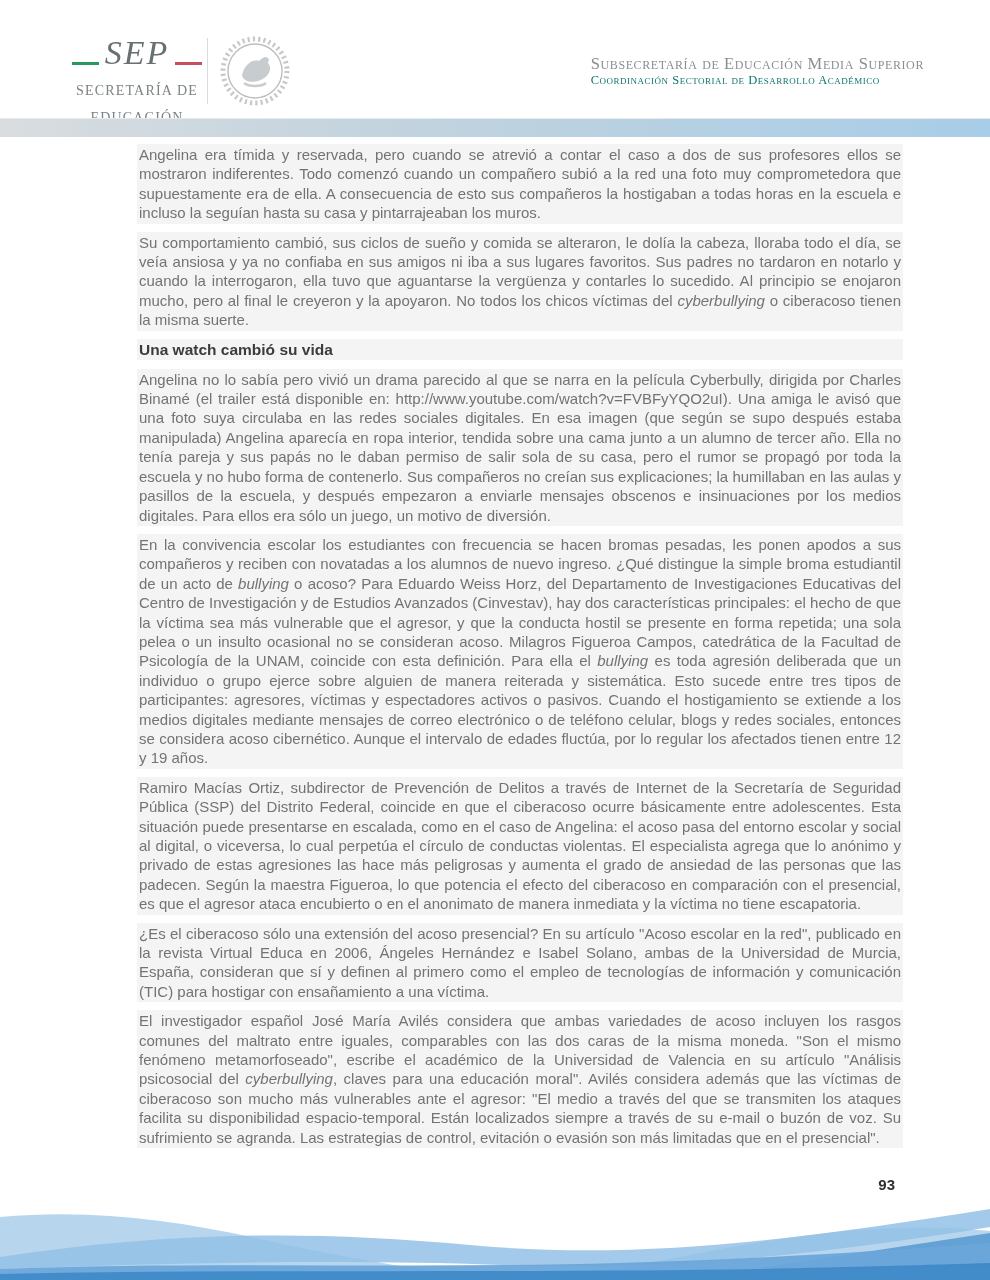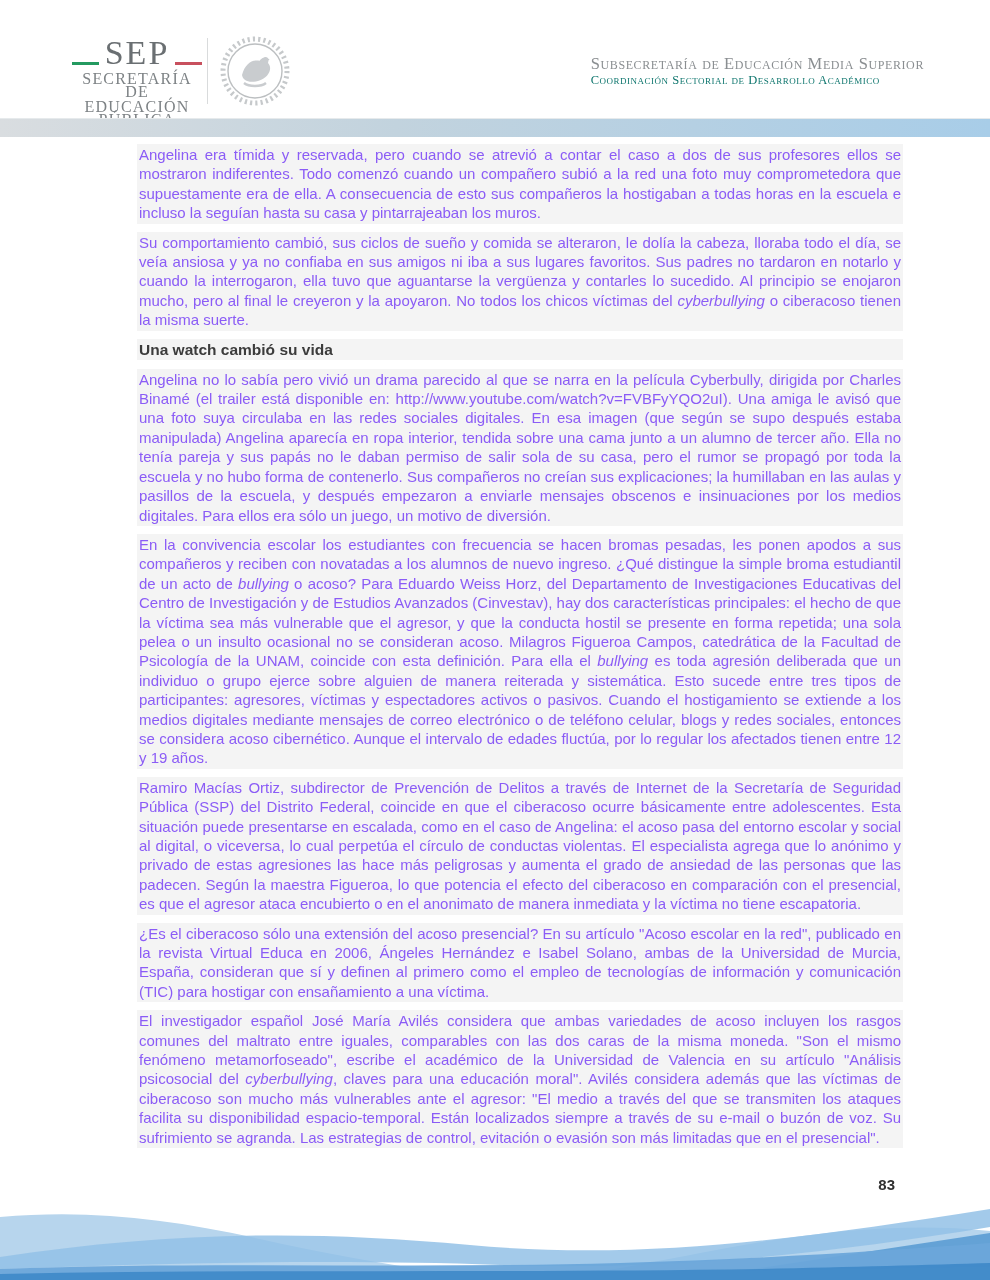--- a/index.html
+++ b/index.html
@@ -2,43 +2,43 @@
 <html><head>
 <meta charset="utf-8">
 <style>
   html,body{margin:0;padding:0;background:#ffffff;}
   .page{position:relative;width:990px;height:1280px;background:#ffffff;overflow:hidden;
         font-family:"Liberation Sans",sans-serif;}
 
   
   .hdr{position:absolute;left:0;top:0;width:100%;height:118px;}
   .sep-logo{position:absolute;left:72px;top:36px;width:130px;text-align:center;}
-  .sep-row{display:flex;align-items:flex-end;justify-content:flex-start;}
+  .sep-row{display:flex;align-items:flex-end;justify-content:flex-start;font-style:italic;}
   .sep-acronym{font-family:"Liberation Serif",serif;font-size:34px;line-height:34px;
                color:#6a6f72;letter-spacing:2px;padding:0 6px;}
   .rule{display:block;width:34px;height:3px;margin-bottom:5px;}
   .rule.green{background:#249a60;}
   .rule.red{background:#c8505e;}
-  .sep-sub{font-family:"Liberation Serif",serif;font-size:16px;line-height:13px;
-           color:#7d8285;letter-spacing:1.2px;margin-top:2px;}
+  .sep-sub{font-family:"Liberation Serif",serif;font-size:14px;line-height:13px;
+           color:#7d8285;letter-spacing:1.2px;margin-top:14px;}
   .hdr-divider{position:absolute;left:207px;top:38px;width:1px;height:66px;background:#d9dbdc;}
   .seal{position:absolute;left:218px;top:34px;width:74px;height:74px;}
   .hdr-right{position:absolute;right:66px;top:54px;text-align:left;}
   .hr1{font-family:"Liberation Serif",serif;font-variant:small-caps;font-size:16.5px;
        line-height:19px;color:#8a8e91;letter-spacing:0.6px;}
   .hr2{font-family:"Liberation Serif",serif;font-variant:small-caps;font-size:12.5px;
        line-height:15px;color:#0f766e;letter-spacing:0.5px;}
 
   .blue-bar{position:absolute;left:0;top:118px;width:100%;height:18px;
             background:linear-gradient(to right,#d9dde0 0%,#c2d3de 40%,#a8cde8 100%);
             border-top:1px solid #e6eaec;}
 
   
   .content{position:absolute;left:137px;top:144px;width:766px;}
-  .para{background:#f4f4f4;color:#8b5cf6;font-size:15px;line-height:19.4px;
+  .para{background:#f4f4f4;color:#737373;font-size:15px;line-height:19.4px;
         text-align:justify;margin:0 0 8px 0;padding:1px 2px;}
   .para em{font-style:italic;}
   .heading{background:#f4f4f4;color:#3c3c3c;font-size:15.5px;line-height:19px;
            font-weight:bold;margin:4px 0 9px 0;padding:1px 2px;}
 
   .page-number{position:absolute;top:1176px;right:95px;font-size:15px;font-weight:bold;
                color:#2f2f2f;}
 
   
   .footer-wave{position:absolute;left:0;bottom:0;width:990px;height:75px;}
@@ -84,21 +84,21 @@
       <p class="para"><span>Angelina era tímida y reservada, pero cuando se atrevió a contar el caso a dos de sus profesores ellos se mostraron indiferentes. Todo comenzó cuando un compañero subió a la red una foto muy comprometedora que supuestamente era de ella. A consecuencia de esto sus compañeros la hostigaban a todas horas en la escuela e incluso la seguían hasta su casa y pintarrajeaban los muros.</span></p>
       <p class="para"><span>Su comportamiento cambió, sus ciclos de sueño y comida se alteraron, le dolía la cabeza, lloraba todo el día, se veía ansiosa y ya no confiaba en sus amigos ni iba a sus lugares favoritos. Sus padres no tardaron en notarlo y cuando la interrogaron, ella tuvo que aguantarse la vergüenza y contarles lo sucedido. Al principio se enojaron mucho, pero al final le creyeron y la apoyaron. No todos los chicos víctimas del </span><em>cyberbullying</em><span> o ciberacoso tienen la misma suerte.</span></p>
       <h3 class="heading"><span>Una watch cambió su vida</span></h3>
       <p class="para"><span>Angelina no lo sabía pero vivió un drama parecido al que se narra en la película Cyberbully, dirigida por Charles Binamé (el trailer está disponible en: http://www.youtube.com/watch?v=FVBFyYQO2uI). Una amiga le avisó que una foto suya circulaba en las redes sociales digitales. En esa imagen (que según se supo después estaba manipulada) Angelina aparecía en ropa interior, tendida sobre una cama junto a un alumno de tercer año. Ella no tenía pareja y sus papás no le daban permiso de salir sola de su casa, pero el rumor se propagó por toda la escuela y no hubo forma de contenerlo. Sus compañeros no creían sus explicaciones; la humillaban en las aulas y pasillos de la escuela, y después empezaron a enviarle mensajes obscenos e insinuaciones por los medios digitales. Para ellos era sólo un juego, un motivo de diversión.</span></p>
       <p class="para"><span>En la convivencia escolar los estudiantes con frecuencia se hacen bromas pesadas, les ponen apodos a sus compañeros y reciben con novatadas a los alumnos de nuevo ingreso. ¿Qué distingue la simple broma estudiantil de un acto de </span><em>bullying</em><span> o acoso? Para Eduardo Weiss Horz, del Departamento de Investigaciones Educativas del Centro de Investigación y de Estudios Avanzados (Cinvestav), hay dos características principales: el hecho de que la víctima sea más vulnerable que el agresor, y que la conducta hostil se presente en forma repetida; una sola pelea o un insulto ocasional no se consideran acoso. Milagros Figueroa Campos, catedrática de la Facultad de Psicología de la UNAM, coincide con esta definición. Para ella el </span><em>bullying</em><span> es toda agresión deliberada que un individuo o grupo ejerce sobre alguien de manera reiterada y sistemática. Esto sucede entre tres tipos de participantes: agresores, víctimas y espectadores activos o pasivos. Cuando el hostigamiento se extiende a los medios digitales mediante mensajes de correo electrónico o de teléfono celular, blogs y redes sociales, entonces se considera acoso cibernético. Aunque el intervalo de edades fluctúa, por lo regular los afectados tienen entre 12 y 19 años.</span></p>
       <p class="para"><span>Ramiro Macías Ortiz, subdirector de Prevención de Delitos a través de Internet de la Secretaría de Seguridad Pública (SSP) del Distrito Federal, coincide en que el ciberacoso ocurre básicamente entre adolescentes. Esta situación puede presentarse en escalada, como en el caso de Angelina: el acoso pasa del entorno escolar y social al digital, o viceversa, lo cual perpetúa el círculo de conductas violentas. El especialista agrega que lo anónimo y privado de estas agresiones las hace más peligrosas y aumenta el grado de ansiedad de las personas que las padecen. Según la maestra Figueroa, lo que potencia el efecto del ciberacoso en comparación con el presencial, es que el agresor ataca encubierto o en el anonimato de manera inmediata y la víctima no tiene escapatoria.</span></p>
       <p class="para"><span>¿Es el ciberacoso sólo una extensión del acoso presencial? En su artículo "Acoso escolar en la red", publicado en la revista Virtual Educa en 2006, Ángeles Hernández e Isabel Solano, ambas de la Universidad de Murcia, España, consideran que sí y definen al primero como el empleo de tecnologías de información y comunicación (TIC) para hostigar con ensañamiento a una víctima.</span></p>
       <p class="para"><span>El investigador español José María Avilés considera que ambas variedades de acoso incluyen los rasgos comunes del maltrato entre iguales, comparables con las dos caras de la misma moneda. "Son el mismo fenómeno metamorfoseado", escribe el académico de la Universidad de Valencia en su artículo "Análisis psicosocial del </span><em>cyberbullying</em><span>, claves para una educación moral". Avilés considera además que las víctimas de ciberacoso son mucho más vulnerables ante el agresor: "El medio a través del que se transmiten los ataques facilita su disponibilidad espacio-temporal. Están localizados siempre a través de su e-mail o buzón de voz. Su sufrimiento se agranda. Las estrategias de control, evitación o evasión son más limitadas que en el presencial".</span></p>
     </main>
 
-  <div class="page-number">83</div>
+  <div class="page-number">93</div>
 
   <div class="footer-wave">
     <svg viewBox="0 0 990 75" width="990" height="75" preserveAspectRatio="none">
       <path d="M0,12 C90,4 170,14 260,34 C350,54 430,68 520,75 L0,75 Z" fill="#b7d5ed"></path>
       <path d="M990,26 C900,16 800,28 700,48 C640,60 580,70 540,75 L990,75 Z" fill="#b7d5ed"></path>
       <path d="M0,52 C160,28 300,24 470,40 C640,56 800,34 990,4 L990,22 C820,50 660,66 500,60 C340,54 160,58 0,64 Z" fill="#93c1e6" opacity="0.85"></path>
       <path d="M990,28 L990,62 L740,66 Z" fill="#5b9cd3" opacity="0.9"></path>
       <path d="M0,64 C200,56 420,64 620,58 C760,54 880,46 990,38 L990,75 L0,75 Z" fill="#6ca6da" opacity="0.95"></path>
       <path d="M0,69 C250,64 520,68 760,64 C850,62 930,60 990,58 L990,75 L0,75 Z" fill="#3e88c8" opacity="0.9"></path>
     </svg>

